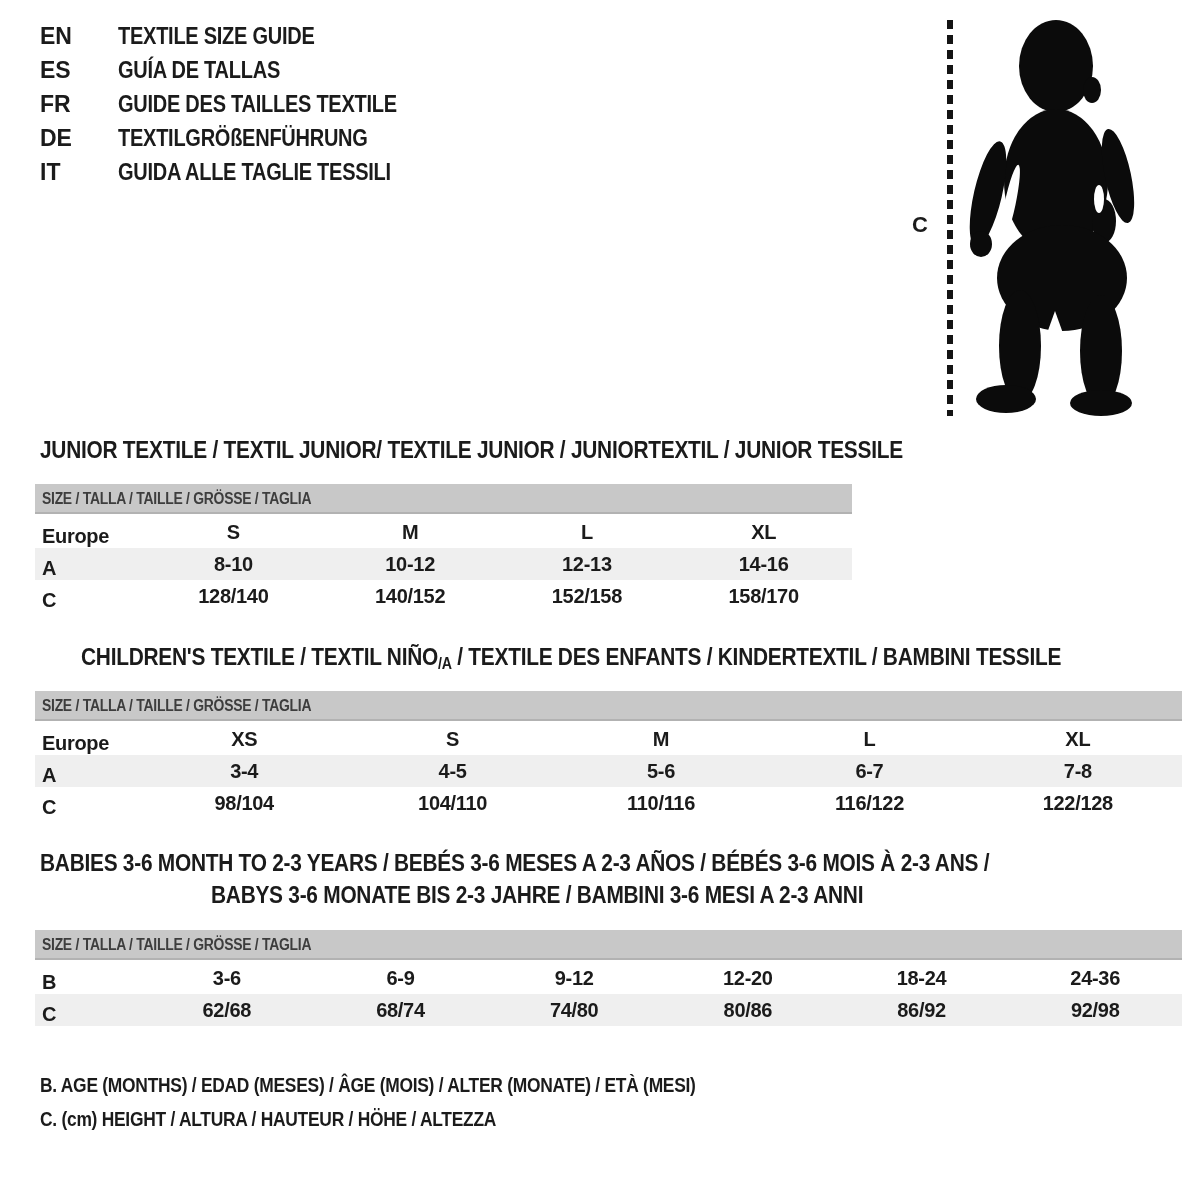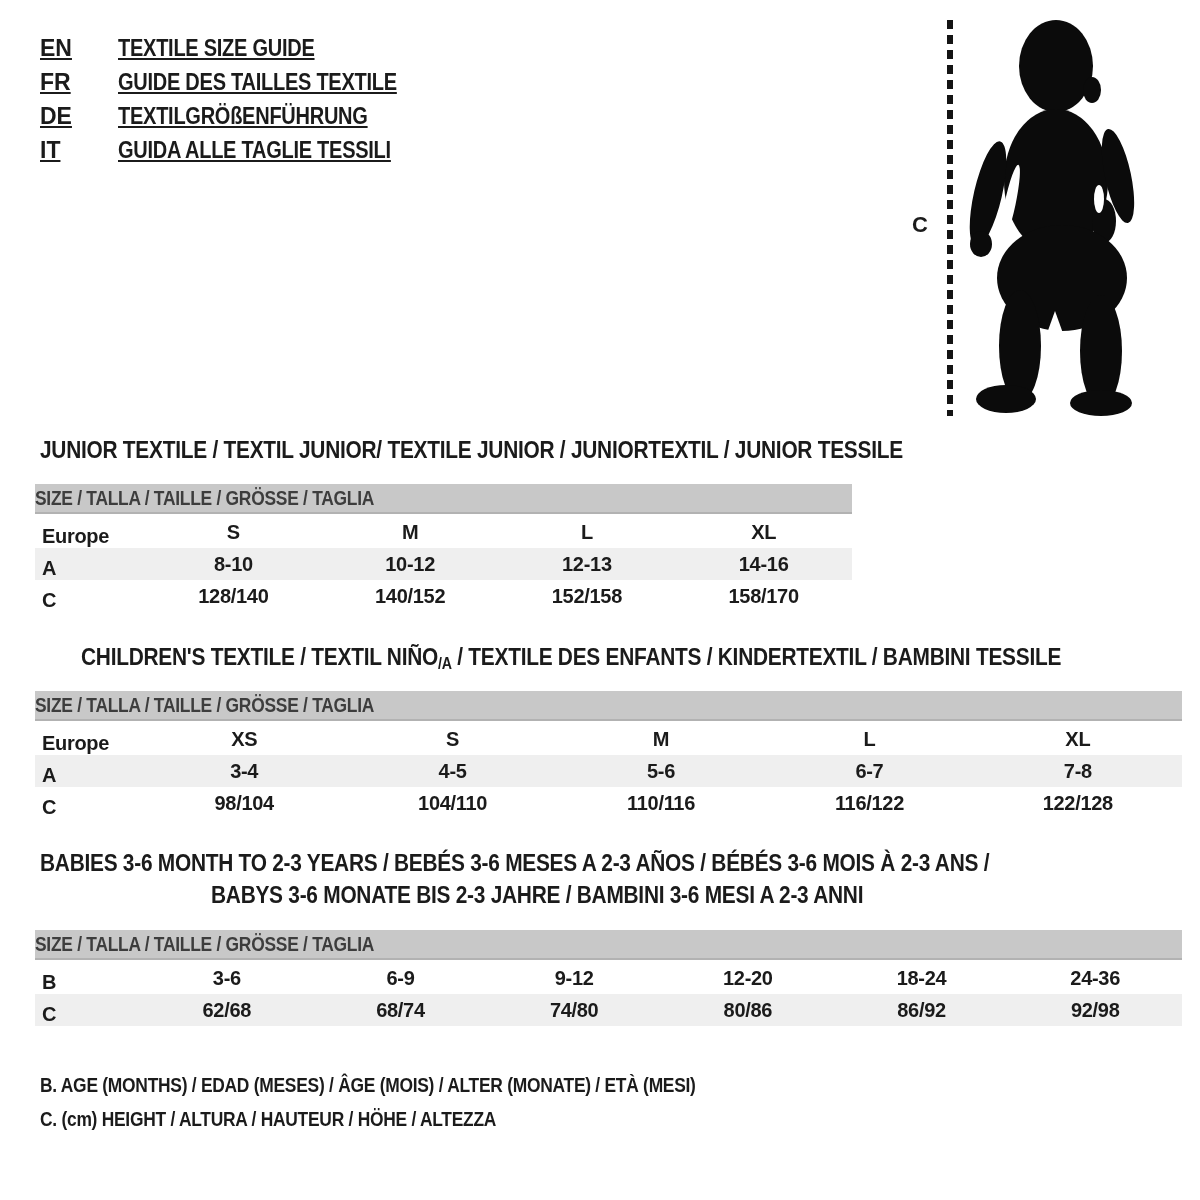--- a/index.html
+++ b/index.html
@@ -4,33 +4,33 @@
 <style>
   html,body { margin:0; padding:0; background:#ffffff; }
   .canvas {
     position:relative; width:1200px; height:1200px; background:#ffffff;
     font-family:"Liberation Sans", sans-serif; font-weight:bold; color:#1b1b1b;
     overflow:hidden;
   }
   .cond { display:inline-block; transform:scaleX(0.87); transform-origin:0 50%;
           white-space:nowrap; letter-spacing:-0.3px; }
   
-  .lang-list { position:absolute; left:40px; top:31px;text-decoration:underline; }
+  .lang-list { position:absolute; left:40px; top:19px; }
   .lang-row { display:flex; height:34px; align-items:center; font-size:23px; }
   .lang-code { width:78px; }
   
   .measure-line { position:absolute; left:947px; top:20px; width:6px; height:396px;
     background:repeating-linear-gradient(180deg,#141414 0 9px,transparent 9px 15px); }
   .measure-label { position:absolute; left:912px; top:212px; font-size:22px; }
   .silhouette { position:absolute; left:968px; top:16px; width:170px; height:404px; }
   
   .sec-title { position:absolute; left:40px; font-size:24px; line-height:32px;text-align:center; }
   .size-table { position:absolute; }
   .bar { height:28px; line-height:29px; background:#c8c8c8; color:#3d3d3d;
-         font-size:20px; border-bottom:2px solid #b2b2b2;
+         padding-left:7px; font-size:16px; border-bottom:2px solid #b2b2b2;
          margin-bottom:2px; }
   .trow { display:flex; height:32px; align-items:center; font-size:20px;
           letter-spacing:-0.3px; }
   .trow.shade { background:#efefef; }
   .tlabel { padding-left:7px;margin-top:8px; }
   .lab-wide { width:103px; }   
   .lab-narrow { width:98px; }  
   .tcell { flex:1; text-align:center; }
   .subsz { font-size:0.68em; vertical-align:-0.22em; }
   
@@ -39,20 +39,24 @@
 </style>
 </head>
 <body>
 
 <div class="canvas">
 
   <div class="lang-list">
     <div class="lang-row">
       <span class="lang-code">EN</span>
       <span class="cond">TEXTILE SIZE GUIDE</span>
+    </div>
+    <div class="lang-row">
+      <span class="lang-code">ES</span>
+      <span class="cond">GUÍA DE TALLAS</span>
     </div>
     <div class="lang-row">
       <span class="lang-code">FR</span>
       <span class="cond">GUIDE DES TAILLES TEXTILE</span>
     </div>
     <div class="lang-row">
       <span class="lang-code">DE</span>
       <span class="cond">TEXTILGRÖßENFÜHRUNG</span>
     </div>
     <div class="lang-row">

